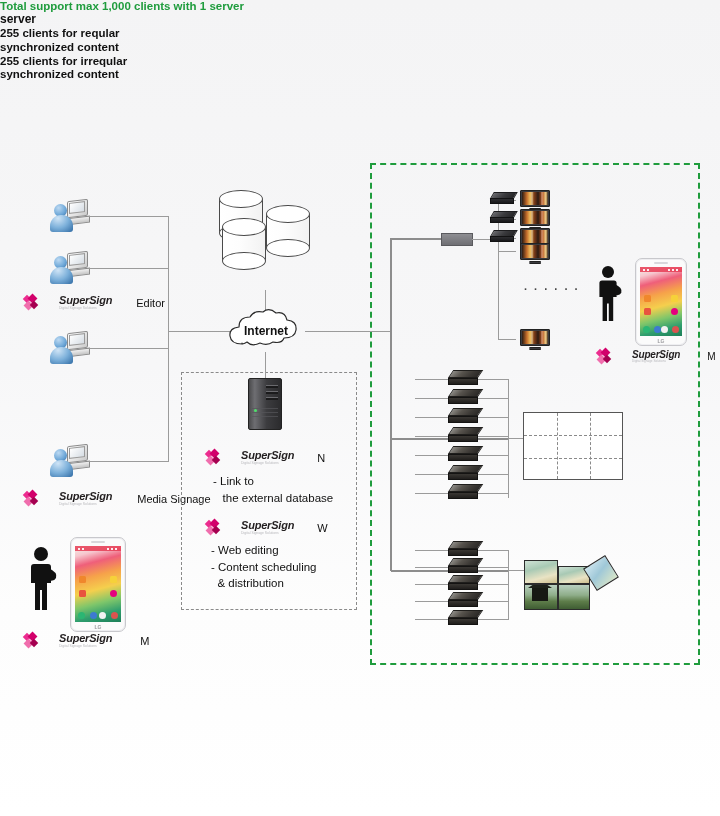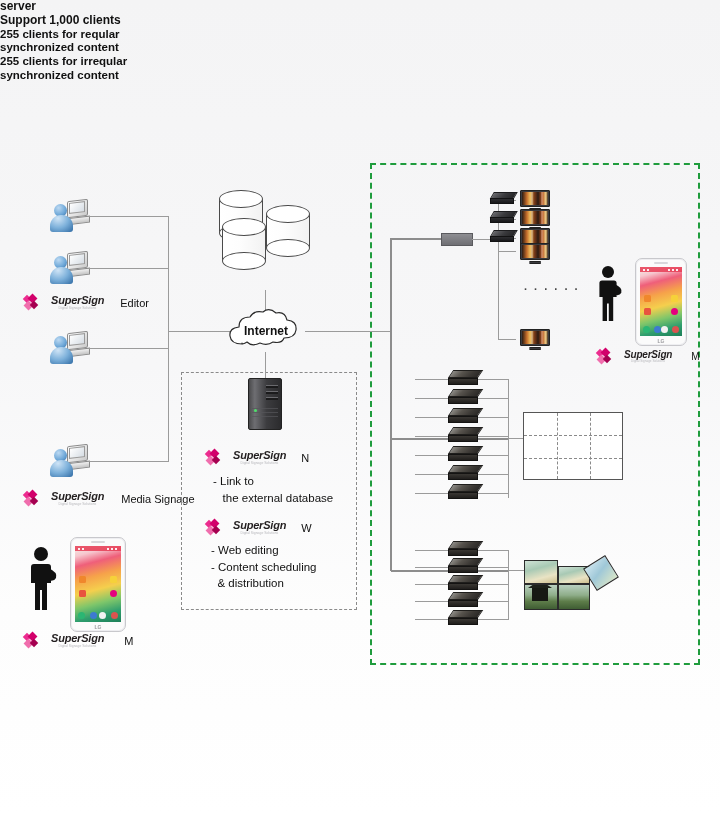--- a/index.html
+++ b/index.html
@@ -41,21 +41,21 @@
     background:linear-gradient(135deg,#ffffff,#d6dde4);
     border:1px solid #9a9a9a; transform:skewY(-7deg);
   }
   .userpc .base {
     position:absolute; left:16px; top:19px; width:24px; height:7px;
     background:linear-gradient(#f0f0f0,#c4c4c4);
     border:1px solid #8a8a8a; transform:skewY(-7deg);
   }
 
   
-  .sslogo { position:absolute; display:flex; align-items:center; gap:12px;text-align:right; }
+  .sslogo { position:absolute; display:flex; align-items:center; gap:20px; }
   .ssmark { position:relative; width:15px; height:15px; flex:none; }
   .ssmark i {
     position:absolute; display:block; background:#e4007f;
   }
   .ssmark i:nth-child(1){ left:0; top:1px; width:6px; height:6px; transform:rotate(45deg);
     background:#ec2c8f; }
   .ssmark i:nth-child(2){ left:5px; top:0px; width:7px; height:7px; transform:rotate(45deg);
     background:#d2006b; }
   .ssmark i:nth-child(3){ left:1px; top:7px; width:7px; height:7px; transform:rotate(45deg);
     background:#f06ead; }
@@ -187,20 +187,21 @@
   .greenbox { position:absolute; border:2px dashed #1f9c3d; }
   .dashbox  { position:absolute; border:1px dashed #8a8a8a; }
   .ellipsis { position:absolute; color:#444; font-weight:bold; letter-spacing:2px; }
 </style>
 </head>
 <body>
 
 <div id="canvas">
 
   <div class="greenbox" style="left:370px; top:163px; width:330px; height:502px;"></div>
+  <div class="lbl" style="left:381px; top:169px; font-size:11.5px; color:#1f9c3d;">Total support max 1,000 clients with 1 server</div>
 
   <div class="lbl" style="left:44px; top:176px; font-size:12.5px;"></div>
 
   <div class="userpc" style="left:50px; top:198px;">
     <div class="mon"></div>
     <div class="monscr"></div>
     <div class="base"></div>
     <div class="head"></div>
     <div class="body"></div>
   </div>
@@ -460,21 +461,20 @@
   <div class="mondisp" style="left:520px; top:329px; width:30px; height:21px;">
     <div class="frame">
         <div class="scr">
       <span class="scrbar" style="left:9px;"></span>
           <span class="scrbar" style="left:19px;"></span>
     </div>
       </div>
     <div class="stand"></div>
   </div>
 
-  <div class="lbl" style="left:582px; top:238px; font-size:12px;">Support 1,000 clients</div>
 
   <div class="person" style="left:597px; top:265px; width:28px; height:58px;">
     <svg viewBox="0 0 28 58" width="28" height="58" aria-hidden="true">
       <circle cx="11" cy="7" r="6" fill="#111"></circle>
       <path d="M5 15.5 h12 a2.6 2.6 0 0 1 2.6 2.6 v14 h-3.4 v24 h-4.4 V38.5 h-1.8 V56 H5.6 V32 H2.4 V18.1 a2.6 2.6 0 0 1 2.6 -2.6 z" fill="#111"></path>
       <path d="M17.4 19 q8.6 3.6 6.9 8.8 q-1.8 3.5 -6.9 1.8 z" fill="#111"></path>
     </svg>
   </div>
 
   <div class="phone" style="left:635px; top:258px; width:52px; height:88px;">

